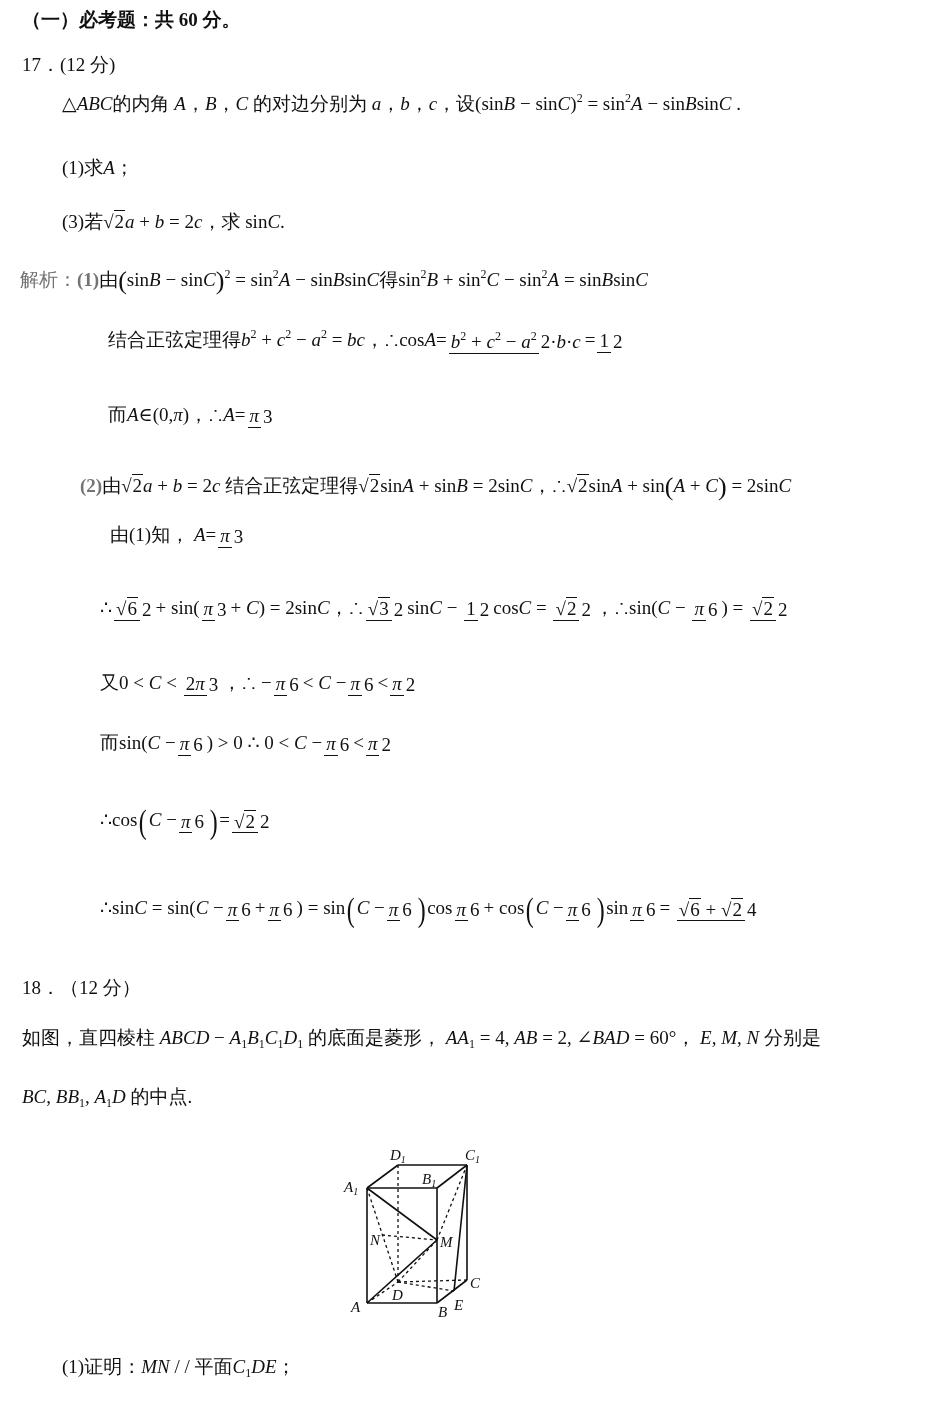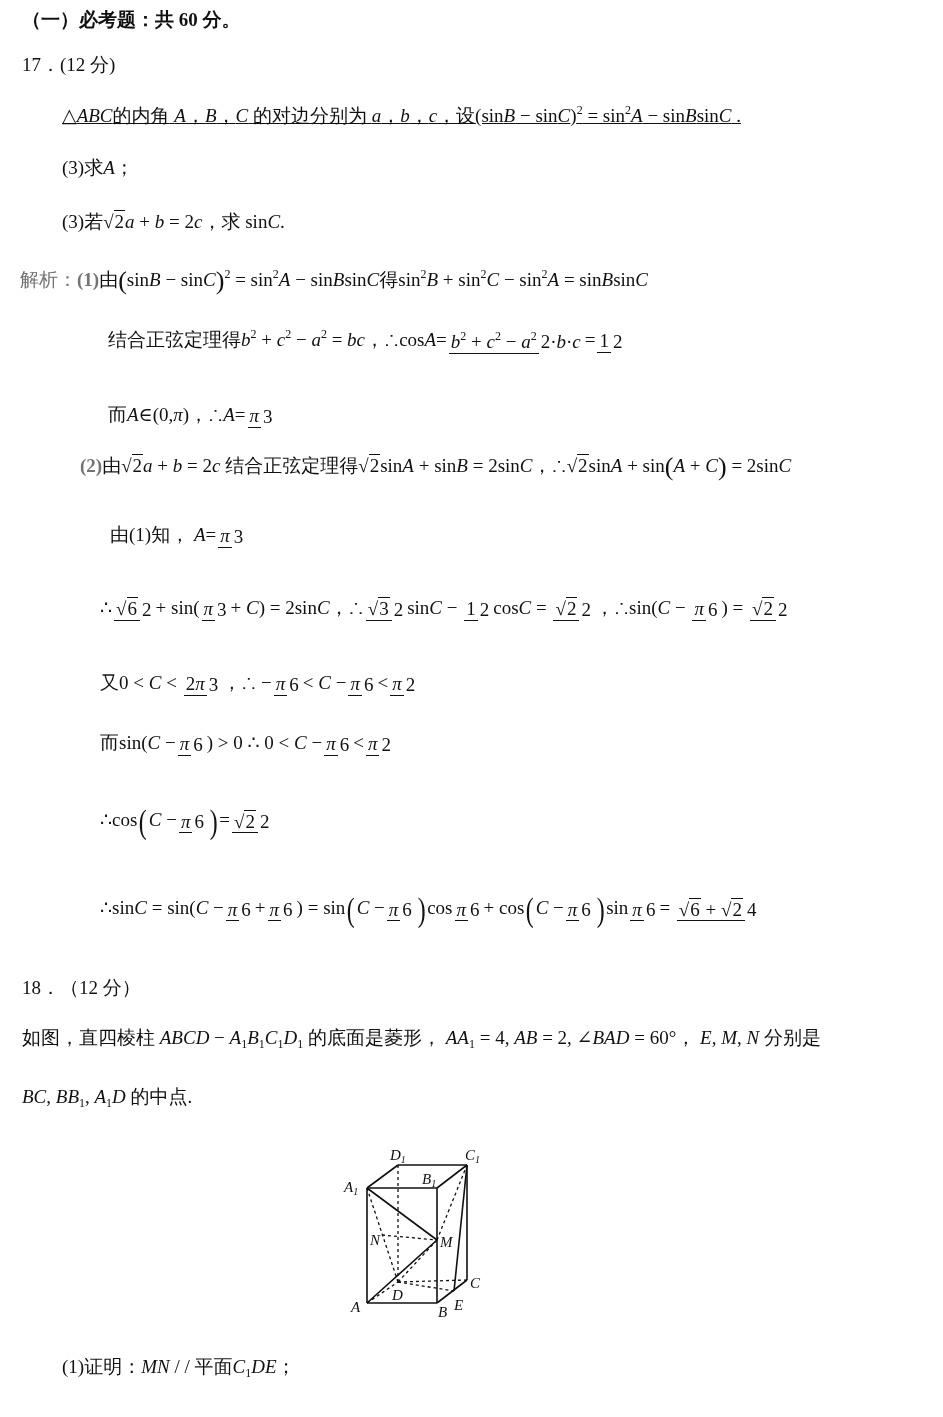--- a/index.html
+++ b/index.html
@@ -19,25 +19,25 @@
   .bigp{font-size:34px;font-weight:100;vertical-align:middle;transform:scaleX(0.7);display:inline-block;}
   .midp{font-size:26px;vertical-align:-3px;}
 </style>
 </head>
 <body>
 
 <div class="ln b" style="left:22px;top:10px;font-size:19px;">（一）必考题：共 60 分。</div>
 
 <div class="ln" style="left:22px;top:55px;">17．(12 分)</div>
 
-<div class="ln" style="left:62px;top:104px;text-decoration:underline;">
+<div class="ln" style="left:62px;top:92px;">
   <span>△</span><i>ABC</i><span>的内角</span> <i>A</i>，<i>B</i>，<i>C</i> <span>的对边分别为</span> <i>a</i>，<i>b</i>，<i>c</i><span>，设</span>(sin<i>B</i> − sin<i>C</i>)<sup>2</sup> = sin<sup>2</sup><i>A</i> − sin<i>B</i>sin<i>C</i> .
 </div>
 
-<div class="ln" style="left:62px;top:158px;"><span>(3)求</span><i>A</i>；</div>
+<div class="ln" style="left:62px;top:158px;"><span>(1)求</span><i>A</i>；</div>
 
 <div class="ln" style="left:62px;top:212px;"><span>(3)若</span><span class="sqrt">√<span class="rad">2</span></span><i>a</i> + <i>b</i> = 2<i>c</i><span>，求 sin</span><i>C</i>.</div>
 
 <div class="ln" style="left:20px;top:268px;">
   <span class="red">解析：</span><span class="red b">(1)</span><span>由</span><span class="midp">(</span>sin<i>B</i> − sin<i>C</i><span class="midp">)</span><sup>2</sup> = sin<sup>2</sup><i>A</i> − sin<i>B</i>sin<i>C</i><span>得</span>sin<sup>2</sup><i>B</i> + sin<sup>2</sup><i>C</i> − sin<sup>2</sup><i>A</i> = sin<i>B</i>sin<i>C</i>
 </div>
 
 <div class="ln" style="left:108px;top:328px;">
   <span>结合正弦定理得</span><i>b</i><sup>2</sup> + <i>c</i><sup>2</sup> − <i>a</i><sup>2</sup> = <i>bc</i>，∴cos<i>A</i>=<span class="frac">
       <span class="num"><i>b</i><sup>2</sup> + <i>c</i><sup>2</sup> − <i>a</i><sup>2</sup></span>
@@ -48,21 +48,21 @@
     </span>
 </div>
 
 <div class="ln" style="left:108px;top:405px;">
   <span>而</span><i>A</i>∈(0,<i>π</i>)，∴<i>A</i>=<span class="frac">
       <span class="num"><i>π</i></span>
       <span>3</span>
     </span>
 </div>
 
-<div class="ln" style="left:80px;top:454px;">
+<div class="ln" style="left:80px;top:474px;">
   <span class="red b">(2)</span><span>由</span><span class="sqrt">√<span class="rad">2</span></span><i>a</i> + <i>b</i> = 2<i>c</i> <span>结合正弦定理得</span><span class="sqrt">√<span class="rad">2</span></span>sin<i>A</i> + sin<i>B</i> = 2sin<i>C</i>，∴<span class="sqrt">√<span class="rad">2</span></span>sin<i>A</i> + sin<span class="midp">(</span><i>A</i> + <i>C</i><span class="midp">)</span> = 2sin<i>C</i>
 </div>
 
 <div class="ln" style="left:110px;top:525px;">
   <span>由(1)知，</span> <i>A</i>=<span class="frac">
       <span class="num"><i>π</i></span>
       <span>3</span>
     </span>
 </div>
 

